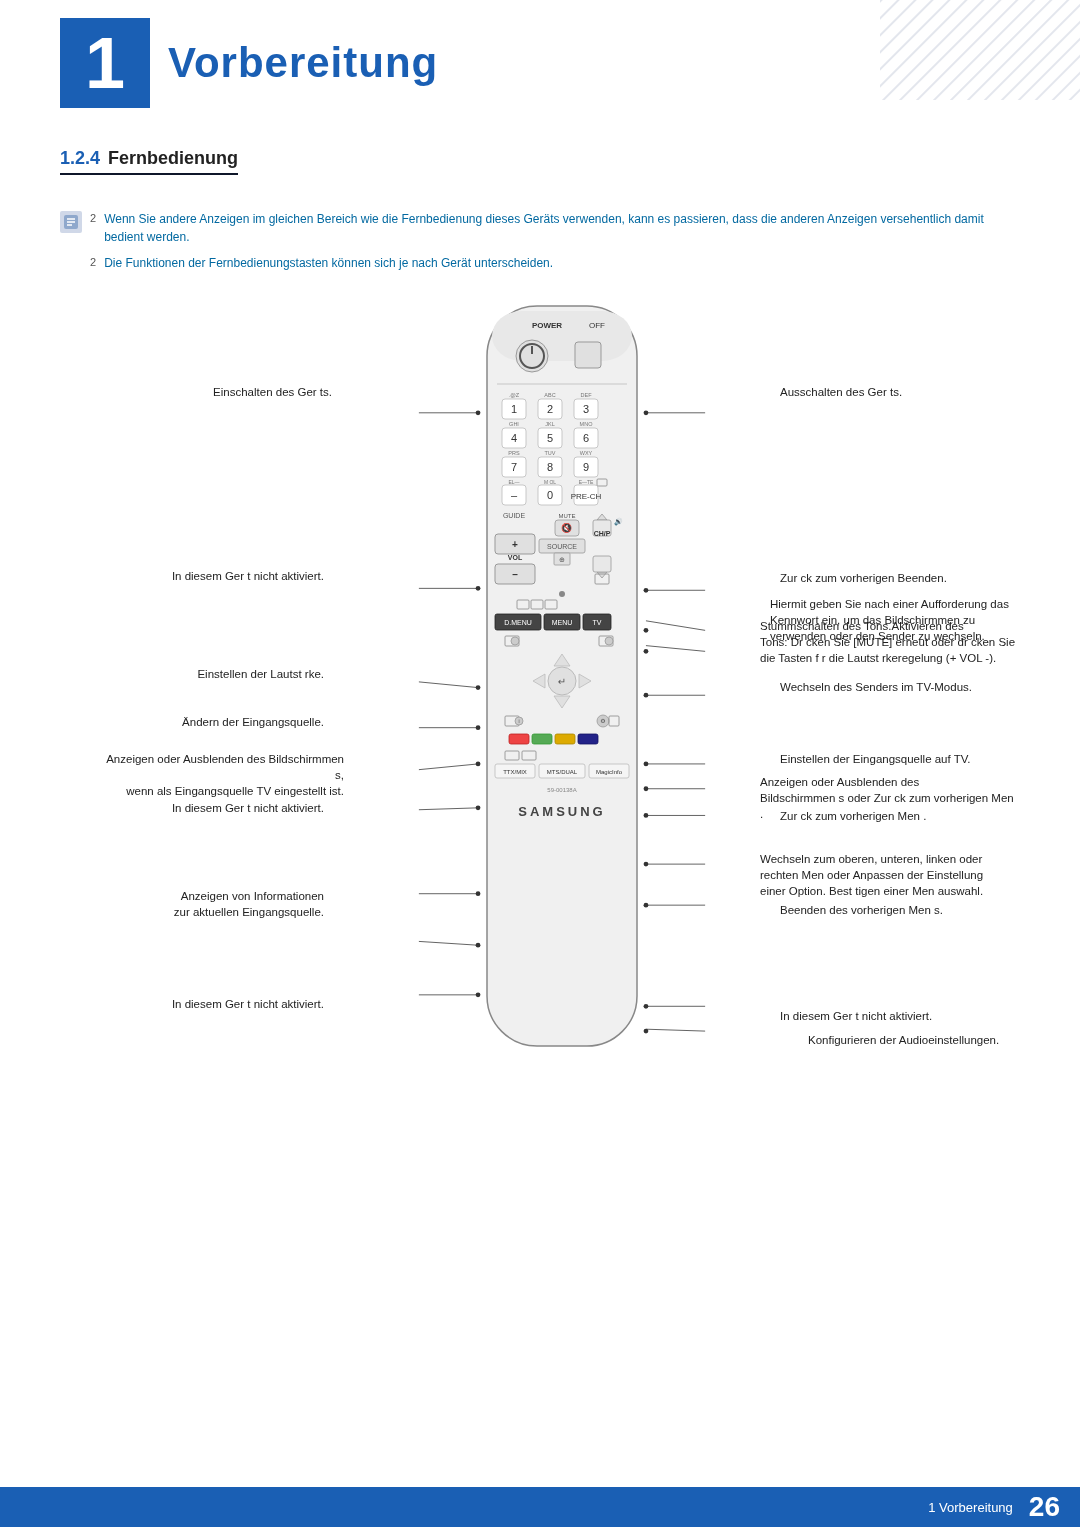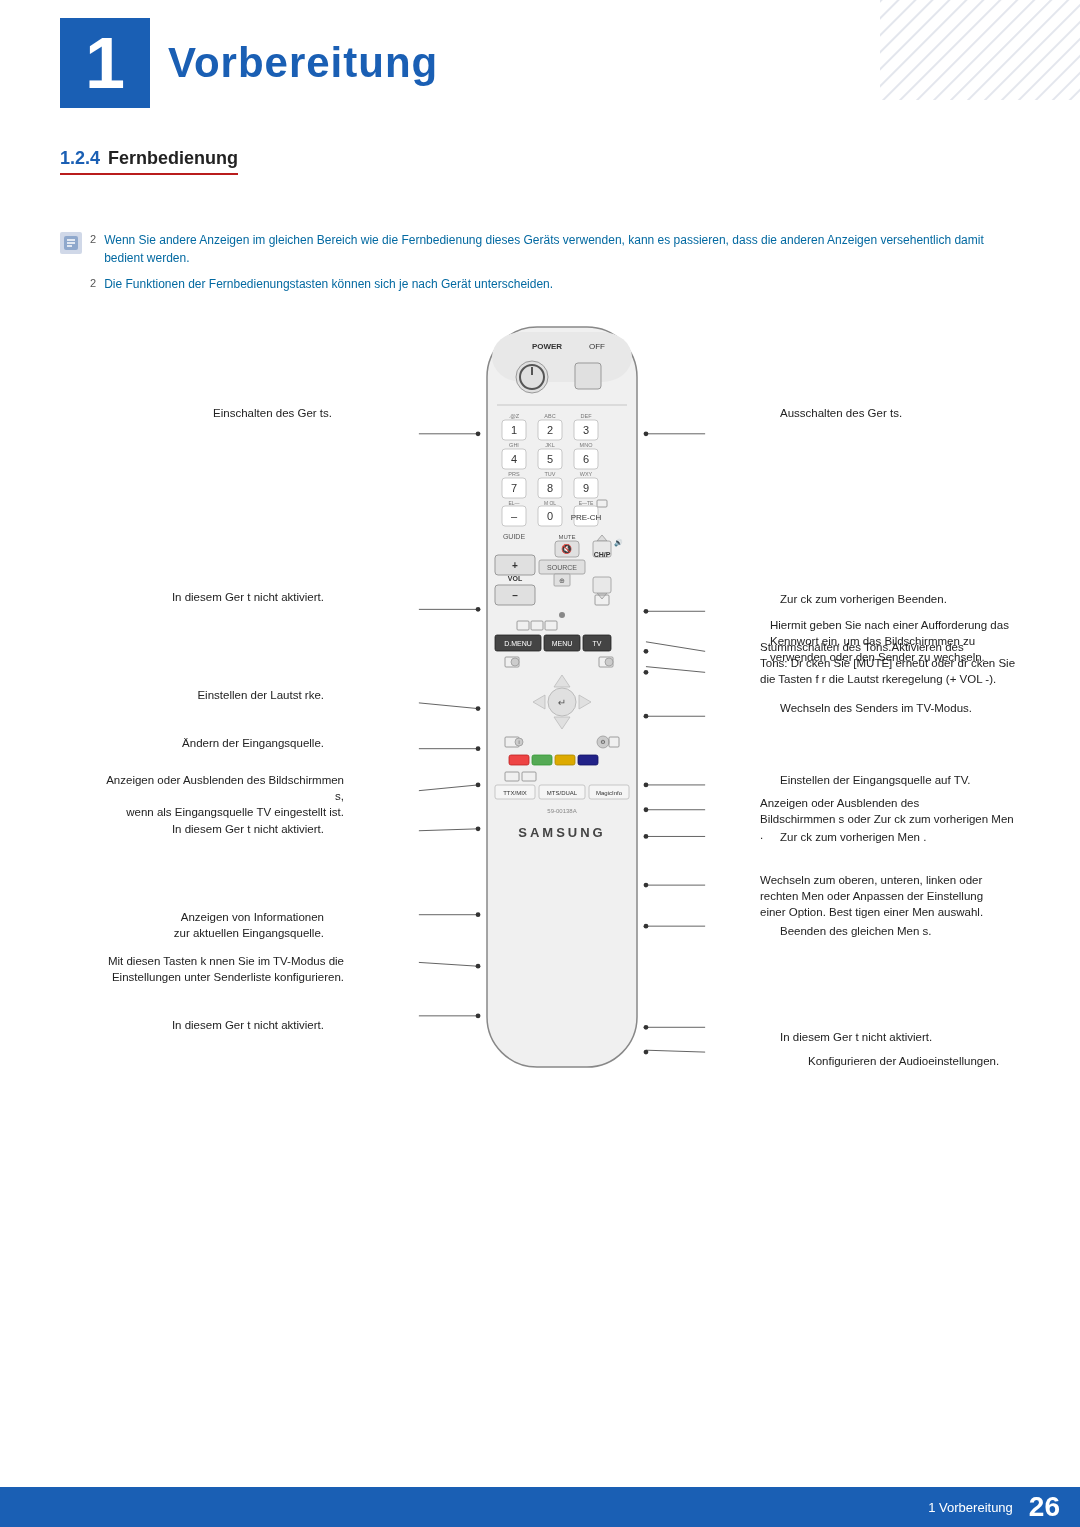--- a/index.html
+++ b/index.html
@@ -58,23 +58,23 @@
 
     .content {
       padding: 0 60px 60px 60px;
     }
 
     
     .section-heading {
       font-size: 18px;
       font-weight: bold;
       color: #222;
-      margin-bottom: 38px;
+      margin-bottom: 17px;
       padding-bottom: 4px;
-      border-bottom: 2px solid #b91c1c;
+      border-bottom: 2px solid #0f172a;
       display: inline-block;
     }
     .section-number {
       color: #1a5fb4;
       margin-right: 8px;
     }
 
     
     .notes-block {
       margin-bottom: 24px;
@@ -465,23 +465,20 @@
     </div>
     <div class="label-left" style="position:absolute;left:0;top:455px;width:240px;">
       Anzeigen oder Ausblenden des Bildschirmmen s,<br>wenn als Eingangsquelle TV eingestellt ist.
     </div>
     <div class="label-left" style="position:absolute;left:0;top:504px;width:220px;">
       <span>In diesem Ger t nicht aktiviert.</span>
     </div>
     <div class="label-left" style="position:absolute;left:0;top:592px;width:220px;">
       Anzeigen von Informationen<br>zur aktuellen Eingangsquelle.
     </div>
-    <div class="label-left" style="position:absolute;left:0;top:636px;width:240px;">
-      Mit diesen Tasten k nnen Sie im TV-Modus die<br>Einstellungen unter Senderliste konfigurieren.
-    </div>
     <div class="label-left" style="position:absolute;left:0;top:700px;width:220px;">
       <span>In diesem Ger t nicht aktiviert.</span>
     </div>
 
     <div class="label-right" style="position:absolute;right:0;top:88px;width:240px;">
       <span>Ausschalten des Ger ts.</span>
     </div>
     <div class="label-right" style="position:absolute;right:0;top:274px;width:240px;">
       <span>Zur ck zum vorherigen Beenden.</span>
     </div>
@@ -500,21 +497,21 @@
     <div class="label-right" style="position:absolute;right:0;top:478px;width:260px;">
       Anzeigen oder Ausblenden des<br>Bildschirmmen s oder Zur ck zum vorherigen Men .
     </div>
     <div class="label-right" style="position:absolute;right:0;top:512px;width:240px;">
       <span>Zur ck zum vorherigen Men .</span>
     </div>
     <div class="label-right" style="position:absolute;right:0;top:555px;width:260px;">
       Wechseln zum oberen, unteren, linken oder<br>rechten Men  oder Anpassen der Einstellung<br>einer Option. Best tigen einer Men auswahl.
     </div>
     <div class="label-right" style="position:absolute;right:0;top:606px;width:240px;">
-      <span>Beenden des gleichen Men s.</span>
+      <span>Beenden des vorherigen Men s.</span>
     </div>
     <div class="label-right" style="position:absolute;right:0;top:712px;width:240px;">
       <span>In diesem Ger t nicht aktiviert.</span>
     </div>
     <div class="label-right" style="position:absolute;right:0;top:736px;width:240px;padding-left:28px;">
       <span>Konfigurieren der Audioeinstellungen.</span>
     </div>
 
   </div>
 

